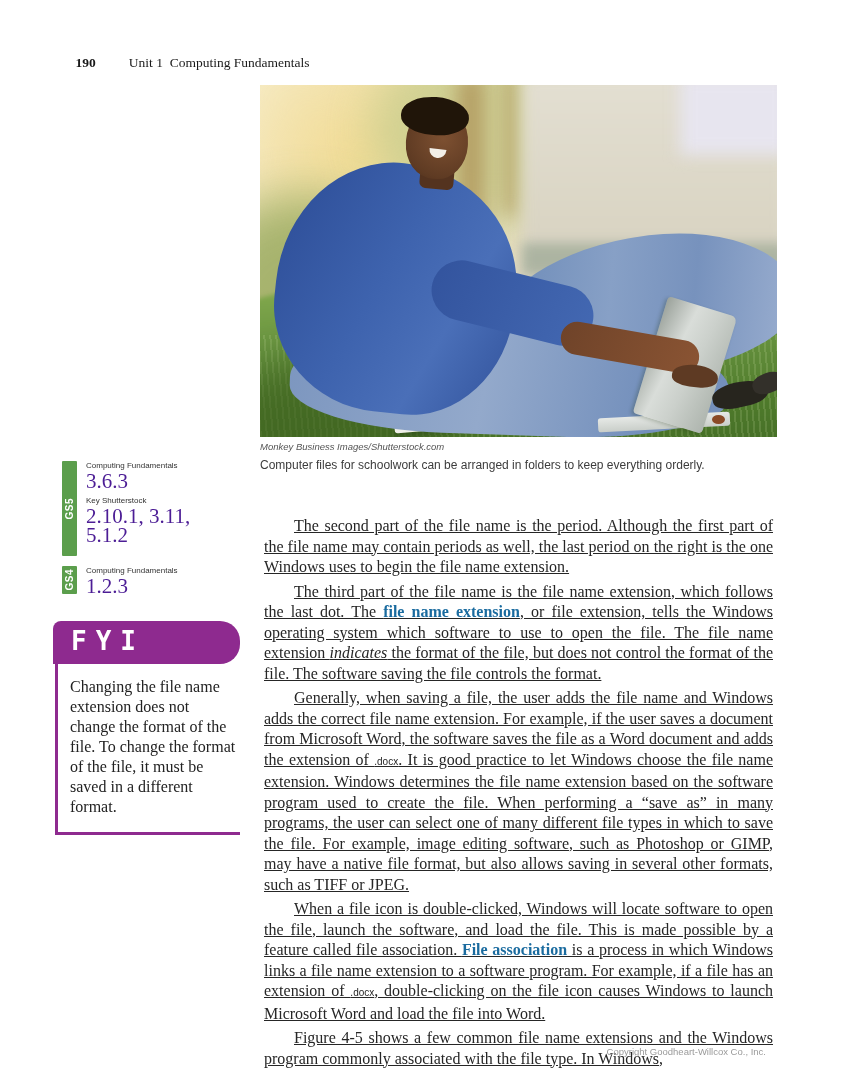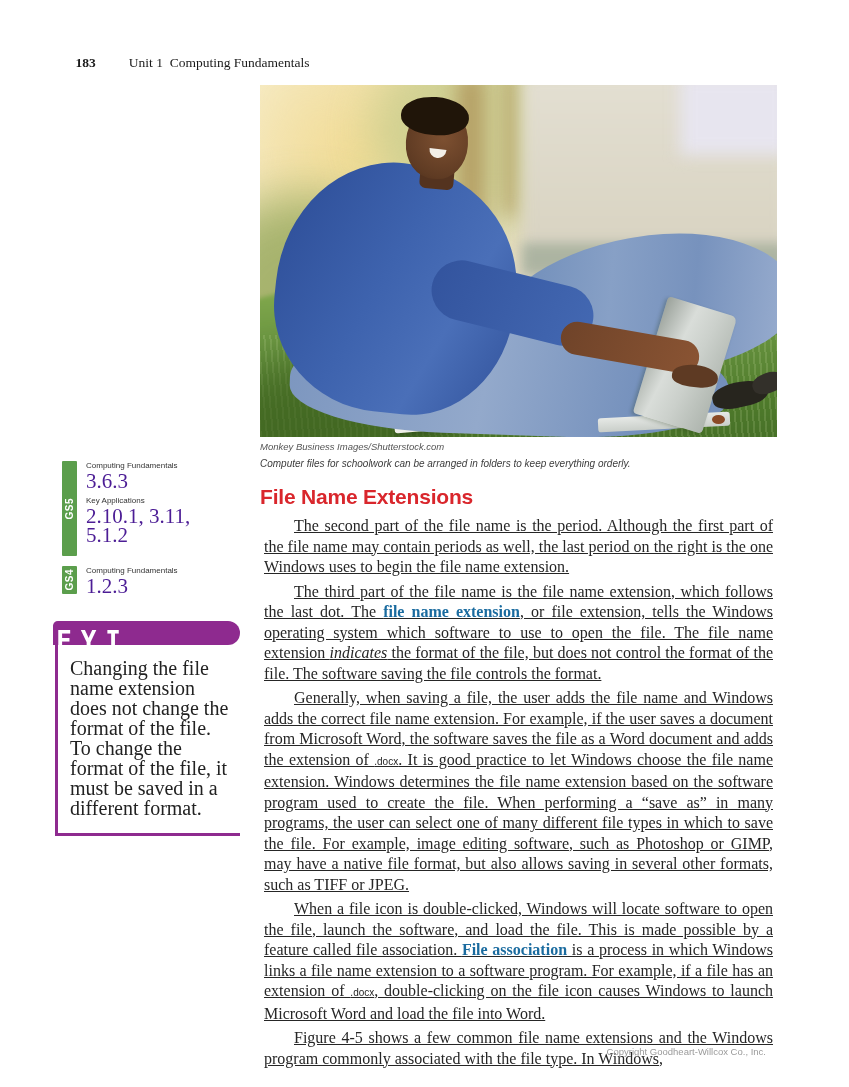--- a/index.html
+++ b/index.html
@@ -46,21 +46,21 @@
   .ph-lapscreen{left:389px;top:219px;width:72px;height:122px;background:linear-gradient(100deg,#9BA29B 0%,#D9DDD9 35%,#CBD0CB 60%,#AEB5AE 100%);border-radius:4px 6px 4px 4px;transform:rotate(17deg);box-shadow:-2px 2px 4px rgba(30,50,20,.25);}
   .ph-forearm{left:300px;top:246px;width:140px;height:33px;background:linear-gradient(100deg,#6F4329,#8A5433);border-radius:17px;transform:rotate(10deg);}
   .ph-hand{left:412px;top:280px;width:46px;height:22px;background:#5E3A23;border-radius:50% 50% 40% 40%;transform:rotate(6deg);}
   .ph-shoe{left:452px;top:297px;width:56px;height:25px;background:#27251E;border-radius:45% 50% 40% 40%;transform:rotate(-12deg);}
   .ph-shoe2{left:492px;top:288px;width:32px;height:20px;background:#33302A;border-radius:45%;transform:rotate(-20deg);}
   .ph-leaf{left:452px;top:330px;width:13px;height:9px;background:#8A4A26;border-radius:50%;}
   
   .credit{position:absolute;left:260px;top:441px;width:517px;
     font-family:"Liberation Sans",sans-serif;font-style:italic;font-size:9.5px;color:#555;}
   .caption{position:absolute;left:260px;top:458px;width:520px;
-    font-family:"Liberation Sans",sans-serif;font-size:10px;color:#3C3C3C;font-style:italic;}
+    font-family:"Liberation Sans",sans-serif;font-size:12px;color:#3C3C3C;}
   
   .sec-heading{position:absolute;left:260px;top:485px;
     font-family:"Liberation Sans",sans-serif;font-weight:bold;font-size:21px;color:var(--heading-red);letter-spacing:-.2px;}
   .body-text{position:absolute;left:260px;top:512px;width:517px;
     font-size:16px;line-height:20.5px;color:#262626;text-align:justify;}
   .body-text p{margin:4px;text-indent:30px;text-decoration:underline;}
   .term{color:var(--term-blue);font-weight:bold;}
   .italic{font-style:italic;}
   .filename{font-family:"Liberation Sans",sans-serif;font-size:10px;}
   
@@ -70,36 +70,36 @@
     display:flex;align-items:center;justify-content:center;flex:0 0 auto;}
   .std-bar span{writing-mode:vertical-rl;transform:rotate(180deg);
     font-family:"Liberation Sans",sans-serif;font-weight:bold;font-size:10px;color:#fff;letter-spacing:.5px;}
   .std-bar.tall{height:95px;}
   .std-bar.short{height:28px;}
   .std-item{margin-bottom:5px;}
   .std-cat{font-family:"Liberation Sans",sans-serif;font-size:8px;line-height:10px;color:#333;margin-bottom:1px;}
   .std-codes{font-size:21px;line-height:19px;color:#4c1d95;max-width:112px;}
   
   .fyi{position:absolute;left:53px;top:621px;width:187px;}
-  .fyi-header{height:24px;background:var(--fyi-purple);border-radius:8px 20px 20px 0;
+  .fyi-header{height:43px;background:var(--fyi-purple);border-radius:8px 20px 20px 0;
     color:#fff;font-family:"DejaVu Sans Mono",monospace;font-weight:bold;font-size:26px;
-    letter-spacing:9px;line-height:41px;padding-left:3px;}
+    letter-spacing:9px;line-height:41px;padding-left:18px;}
   .fyi-body{margin-left:2px;border-left:3.5px solid var(--fyi-purple);border-bottom:3.5px solid var(--fyi-purple);
-    padding:13px 4px 15px 12px;font-size:20px;line-height:20px;color:#222;}
+    padding:13px 4px 15px 12px;font-size:16px;line-height:20px;color:#222;}
   
   .footer{position:absolute;right:83px;top:1046px;
     font-family:"Liberation Sans",sans-serif;font-size:9.5px;color:#9A9A9A;}
 </style>
 </head>
 <body>
 
 <div class="page">
 
   <div class="runhead">
-    <span class="pagenum">183</span><span>Unit 1  Computing Fundamentals</span>
+    <span class="pagenum">190</span><span>Unit 1  Computing Fundamentals</span>
   </div>
 
   <div class="photo">
     <div class="ph-base"></div>
     <div class="ph-glow"></div>
     <div class="ph-fol1"></div>
     <div class="ph-fol2"></div>
     <div class="ph-trunk1"></div>
     <div class="ph-trunk2"></div>
     <div class="ph-bldg"></div>
@@ -134,21 +134,21 @@
     <div class="std-row">
       <div class="std-bar tall">
         <span>GS5</span>
       </div>
       <div>
         <div class="std-item">
           <div class="std-cat">Computing Fundamentals</div>
           <div class="std-codes">3.6.3</div>
         </div>
         <div class="std-item">
-          <div class="std-cat">Key Applications</div>
+          <div class="std-cat">Key Shutterstock</div>
           <div class="std-codes">2.10.1, 3.11, 5.1.2</div>
         </div>
       </div>
     </div>
     <div class="std-row">
       <div class="std-bar short">
         <span>GS4</span>
       </div>
       <div>
         <div class="std-item">
@@ -157,21 +157,20 @@
         </div>
       </div>
     </div>
   </div>
 
   <div class="fyi">
     <div class="fyi-header">FYI</div>
     <div class="fyi-body">Changing the file name extension does not change the format of the file. To change the format of the file, it must be saved in a different format.</div>
   </div>
 
-  <h2 class="sec-heading">File Name Extensions</h2>
   <div class="body-text">
       <p><span>The second part of the file name is the period. Although the first part of the file name may contain periods as well, the last period on the right is the one Windows uses to begin the file name extension.</span></p>
       <p><span>The third part of the file name is the file name extension, which follows the last dot. The </span><span class="term">file name extension</span><span>, or file extension, tells the Windows operating system which software to use to open the file. The file name extension </span><span class="italic">indicates</span><span> the format of the file, but does not control the format of the file. The software saving the file controls the format.</span></p>
       <p><span>Generally, when saving a file, the user adds the file name and Windows adds the correct file name extension. For example, if the user saves a document from Microsoft Word, the software saves the file as a Word document and adds the extension of </span><span class="filename">.docx</span><span>. It is good practice to let Windows choose the file name extension. Windows determines the file name extension based on the software program used to create the file. When performing a “save as” in many programs, the user can select one of many different file types in which to save the file. For example, image editing software, such as Photoshop or GIMP, may have a native file format, but also allows saving in several other formats, such as TIFF or JPEG.</span></p>
       <p><span>When a file icon is double-clicked, Windows will locate software to open the file, launch the software, and load the file. This is made possible by a feature called file association. </span><span class="term">File association</span><span> is a process in which Windows links a file name extension to a software program. For example, if a file has an extension of </span><span class="filename">.docx</span><span>, double-clicking on the file icon causes Windows to launch Microsoft Word and load the file into Word.</span></p>
       <p><span>Figure 4-5 shows a few common file name extensions and the Windows program commonly associated with the file type. In Windows,</span></p>
     </div>
 
   <div class="footer">Copyright Goodheart-Willcox Co., Inc.</div>
 

